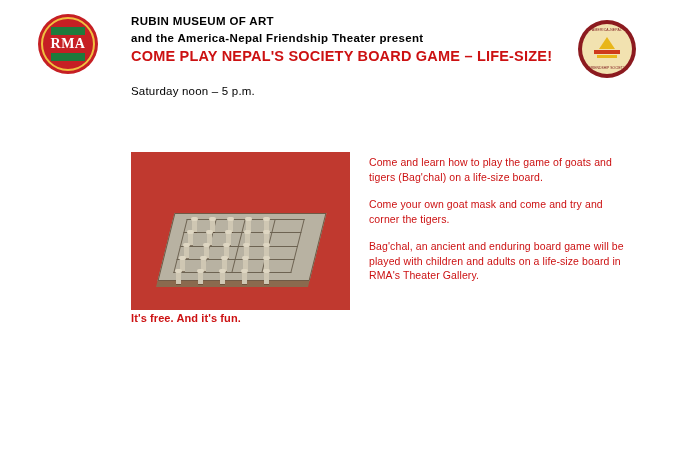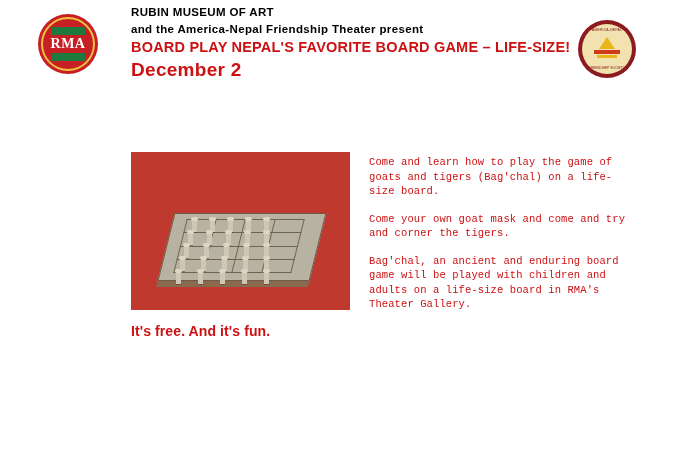--- a/index.html
+++ b/index.html
@@ -140,21 +140,21 @@
     top: 18px;
     width: 20px;
     height: 3px;
     background: #e8b61a;
   }
 
   
   #content {
     position: absolute;
     left: 131px;
-    top: 4px;
+    top: 13px;
     width: 520px;
   }
   .presenter-line {
     font-size: 11.5px;
     font-weight: bold;
     letter-spacing: 0.35px;
     line-height: 17px;
     color: #000000;
   }
   #title-main {
@@ -263,30 +263,29 @@
     left: 369px;
     top: 155px;
     width: 265px;
     color: #cc1112;
     font-size: 10.5px;
     line-height: 14.5px;
     letter-spacing: 0.1px;
   }
   #body-copy p {
     margin: 0 0 13px 0;
-    font-family: Liberation Mono, monospace;
   }
   #body-copy p:last-child { margin-bottom: 11px; }
 
   #footnote {
     position: absolute;
     left: 131px;
-    top: 323px;
-    color: #cc1112;
-    font-size: 14px;
+    top: 312px;
+    color: #cc1112;
+    font-size: 11px;
     font-weight: bold;
     letter-spacing: 0.1px;
   }
 </style>
 </head>
 <body>
 
 <div id="rma-logo">
   <div class="rma-outer"></div>
   <div class="rma-inner-square"></div>
@@ -304,22 +303,22 @@
       <div class="anfs-bar"></div>
       <div class="anfs-bar2"></div>
     </div>
     <div class="anfs-bottom-text">FRIENDSHIP SOCIETY</div>
   </div>
 </div>
 
 <div id="content">
   <div class="presenter-line">RUBIN MUSEUM OF ART</div>
   <div class="presenter-line">and the America-Nepal Friendship Theater present</div>
-  <div id="title-sub">BOARD PLAY NEPAL'S FAVORITE BOARD GAME – LIFE-SIZE!</div>
-  <div id="date-line">December 2</div>
+  <div id="title-sub">COME PLAY NEPAL'S SOCIETY BOARD GAME – LIFE-SIZE!</div>
+  <div id="time-line">Saturday noon – 5 p.m.</div>
 </div>
 
 <div id="photo">
   <div class="board-wrap">
     <div class="board-plate"></div>
     <div class="board-grid">
       <i class="gh" style="top:0px"></i>
       <i class="gh" style="top:13px"></i>
       <i class="gh" style="top:27px"></i>
       <i class="gh" style="top:40px"></i>

